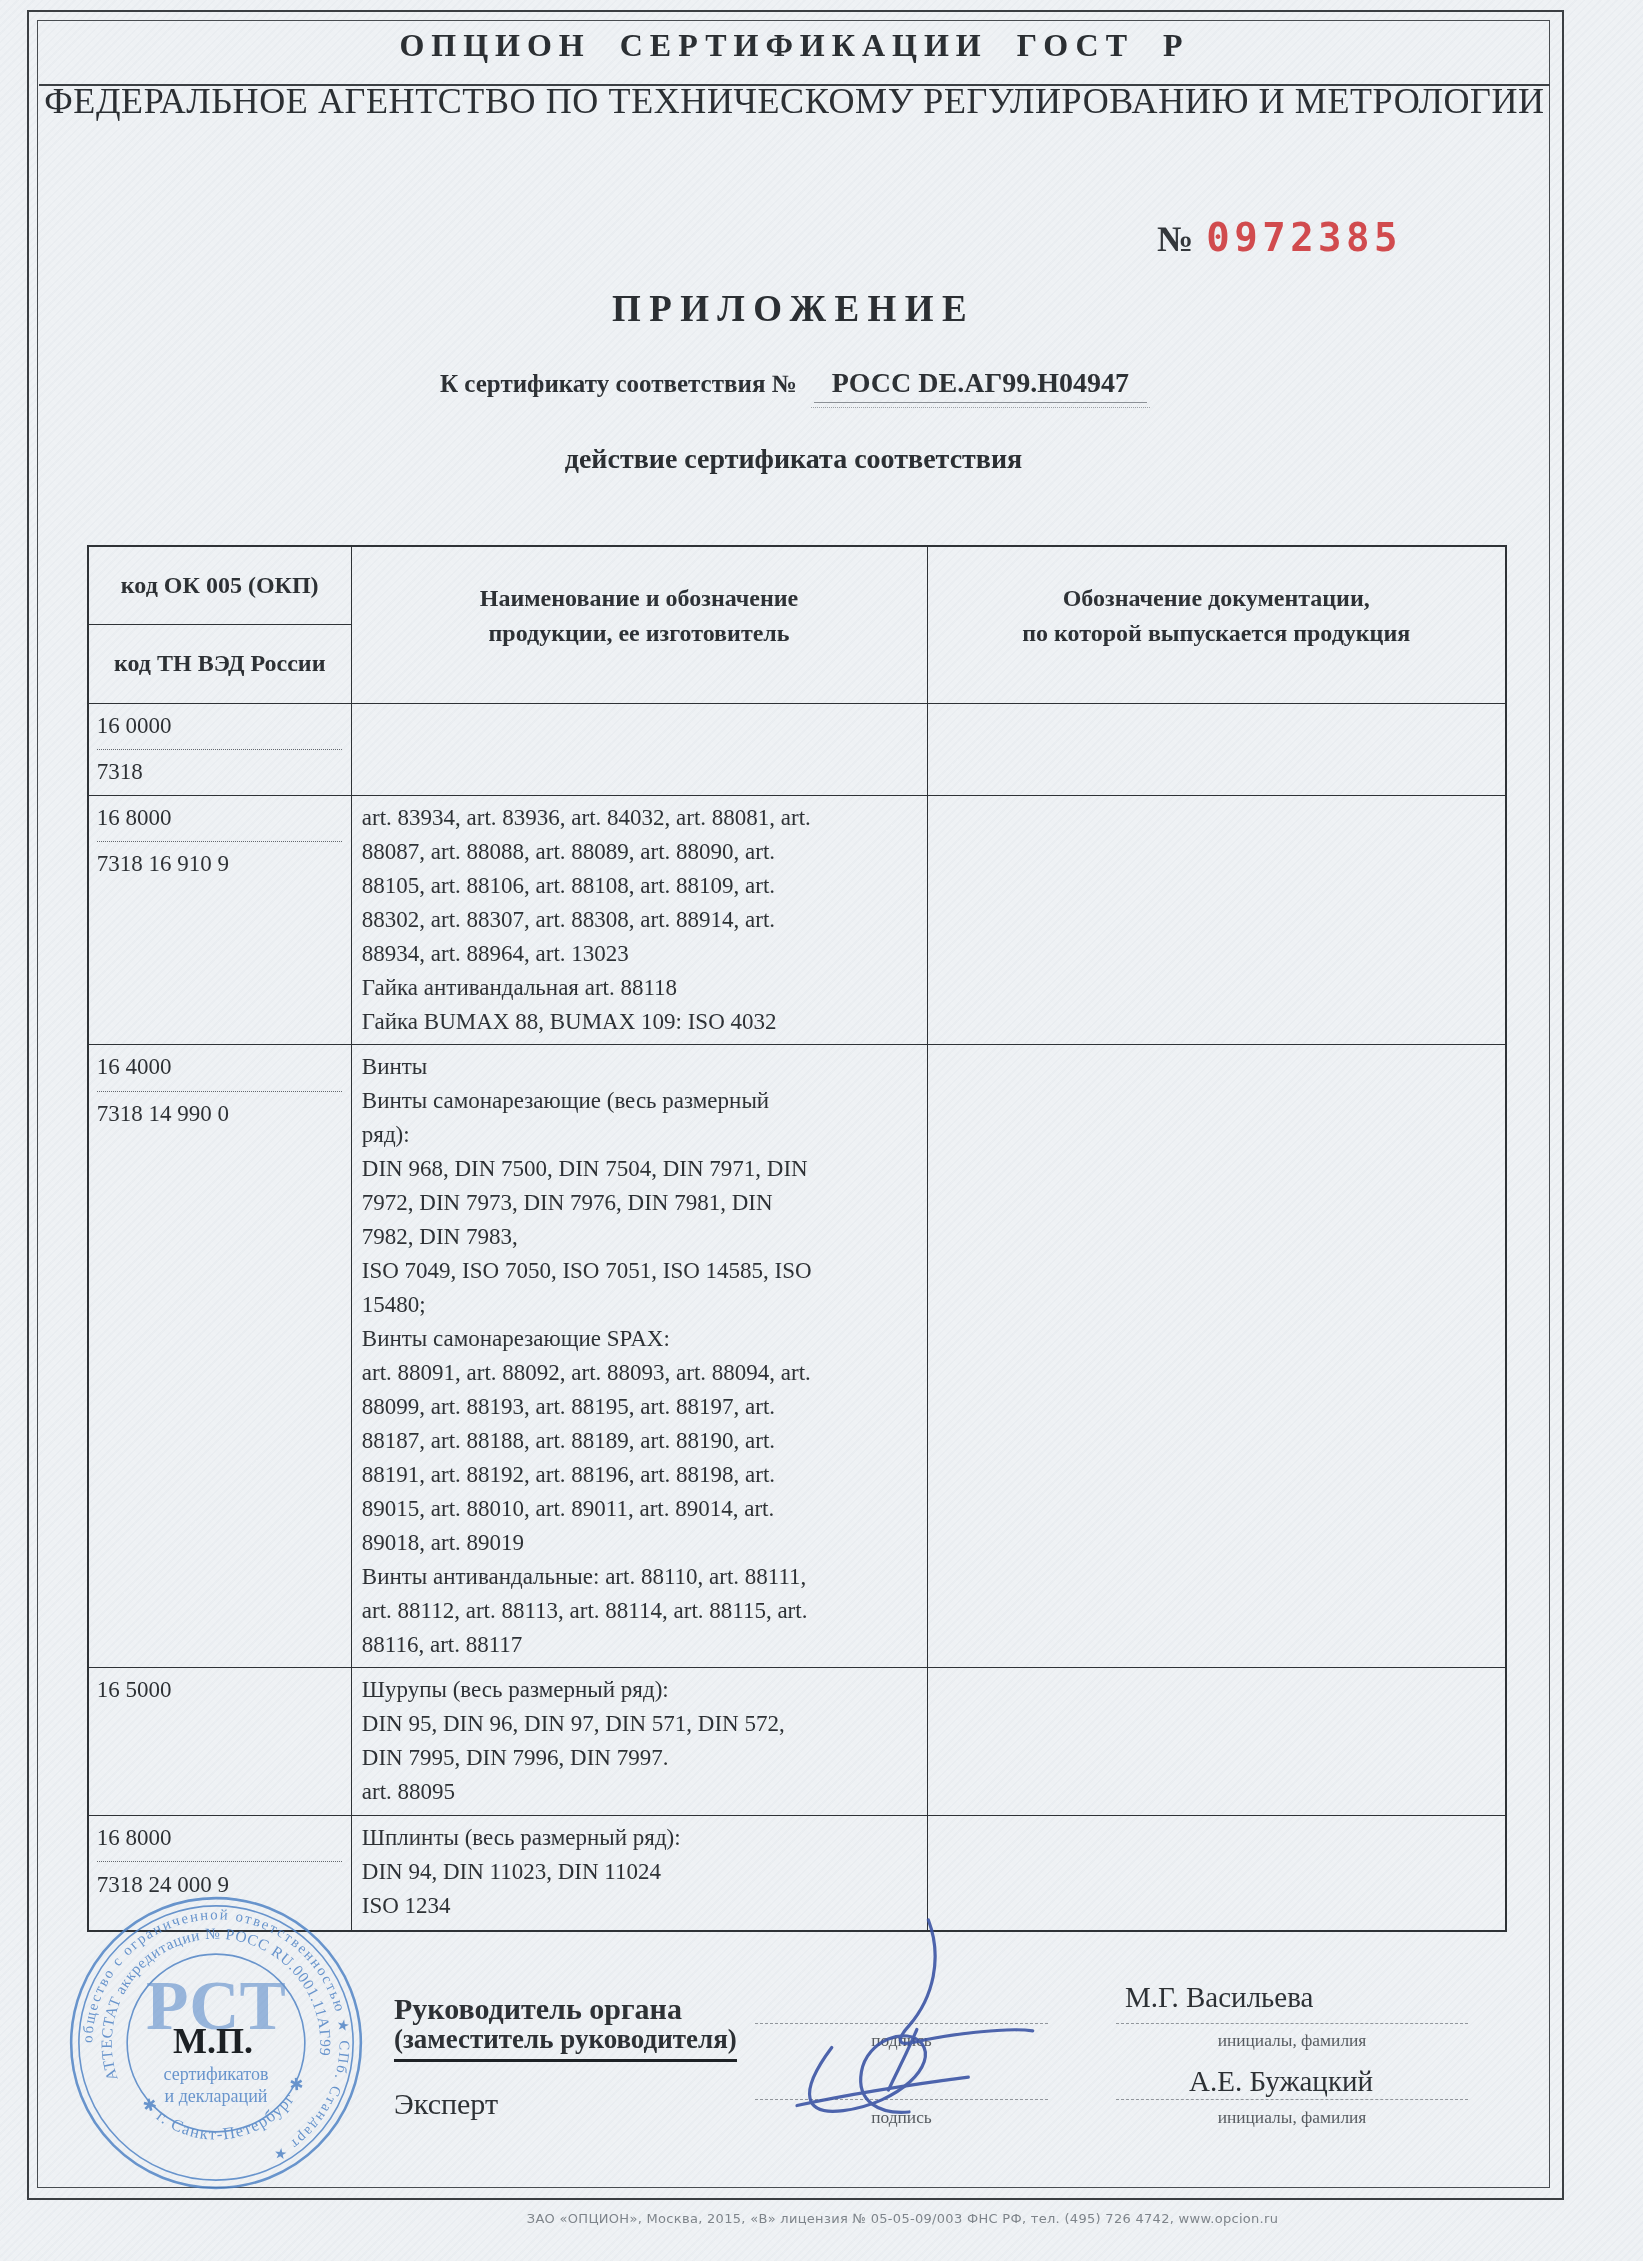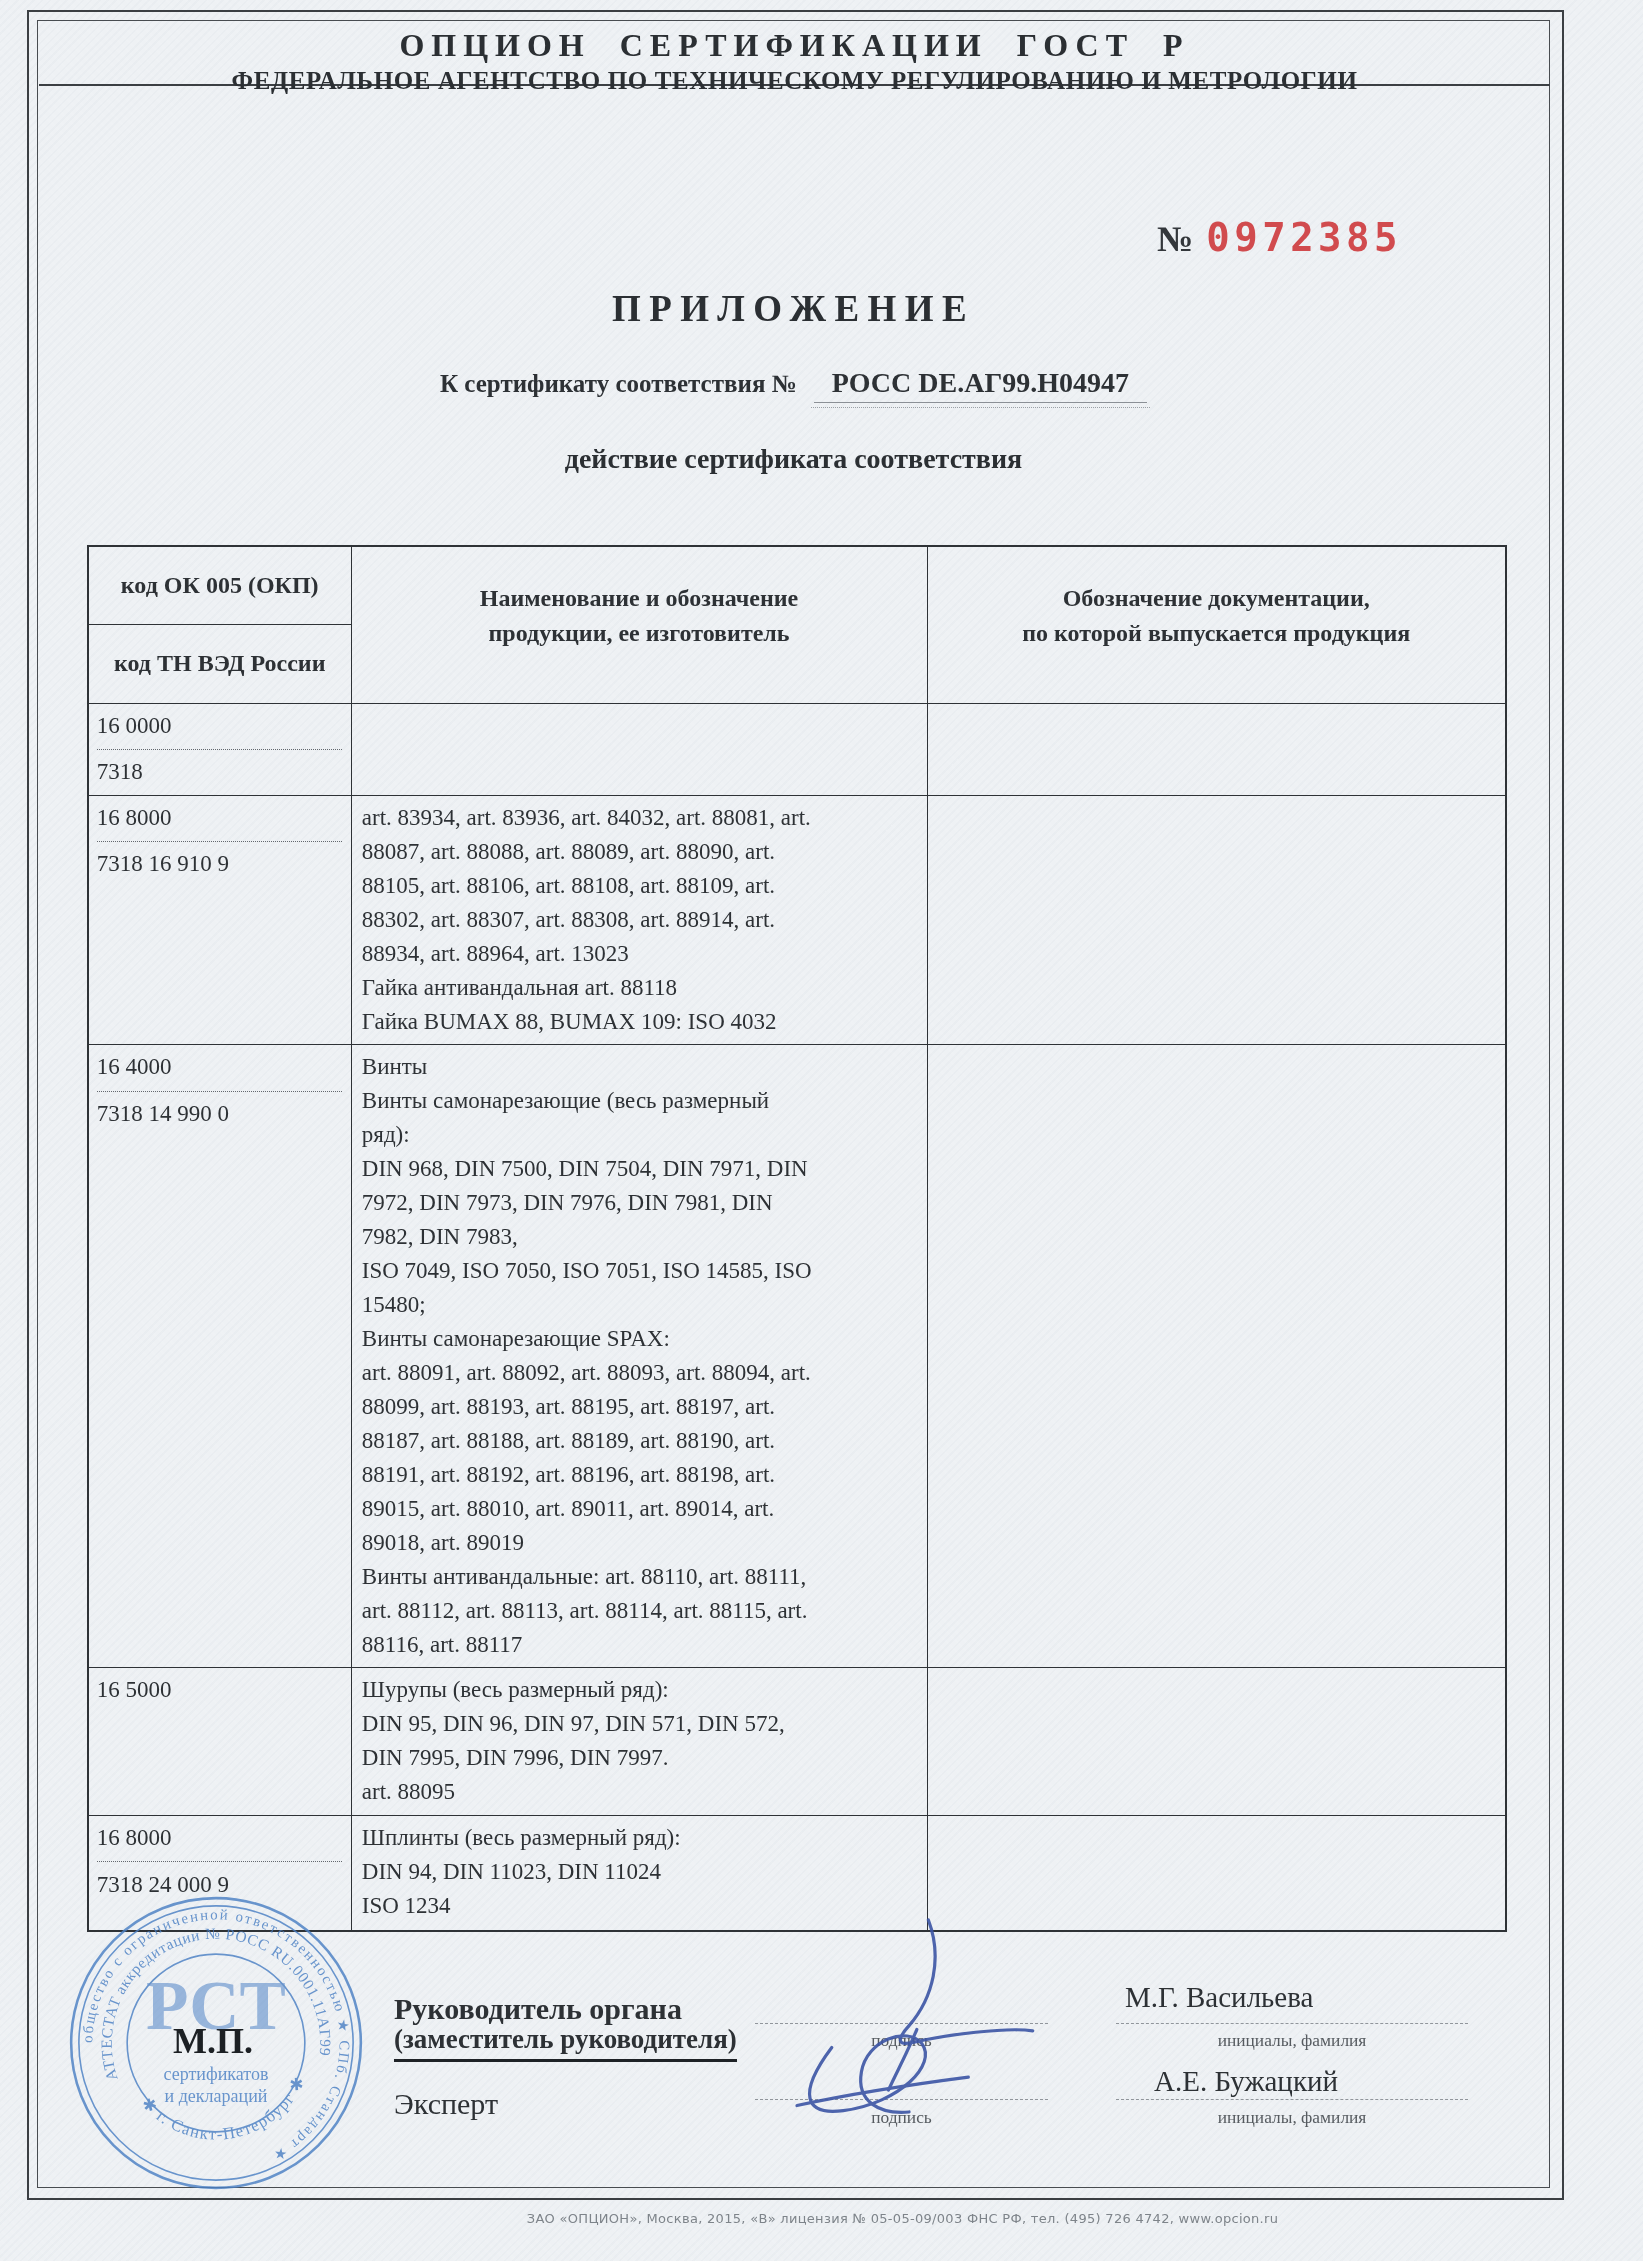--- a/index.html
+++ b/index.html
@@ -11,21 +11,21 @@
       repeating-linear-gradient(45deg, rgba(255,255,255,0.06) 0 2.6px, rgba(0,0,0,0) 2.6px 7px);
     font-family:"Liberation Serif","DejaVu Serif",serif;color:#2d3135;
   }
   .abs{position:absolute;}
   
   .frame-outer{left:27px;top:10.3px;width:1533px;height:2186px;border:2.6px solid #3b3f43;}
   .frame-inner{left:37px;top:20px;width:1511px;height:2166px;border:1.9px solid #484c50;}
   
   .masthead{left:39px;top:22px;width:1511px;height:62px;border-bottom:2.6px solid #3b3f43;text-align:center;}
   .mast-line1{margin-top:5.2px;font-size:32px;font-weight:bold;letter-spacing:7px;word-spacing:14px;color:#2b2f33;}
-  .mast-line2{margin-top:3px;font-size:25px;font-weight:bold;letter-spacing:0.6px;color:#2b2f33;}
+  .mast-line2{margin-top:16px;font-size:36px;font-weight:normal;letter-spacing:0.6px;color:#2b2f33;}
   
   .cert-no{left:1157px;top:218px;display:flex;align-items:flex-start;}
   .cert-no .nosign{font-size:36px;font-weight:bold;color:#33373b;}
   .cert-no .digits{margin-left:13px;margin-top:-2.6px;font-family:"DejaVu Sans Mono",monospace;font-size:39px;font-weight:600;letter-spacing:4.5px;color:#d14b4e;}
   
   .app-title{left:0;top:287px;width:1587px;text-align:center;font-size:37px;font-weight:bold;letter-spacing:8.4px;color:#2b2f33;}
   .subtitle{left:0;top:367px;width:1587px;display:flex;justify-content:center;align-items:baseline;}
   .subtitle .lbl{font-size:25px;font-weight:bold;}
   .subtitle .val{font-size:28px;font-weight:bold;margin-left:17px;padding:0 18px 3.2px 18px;border-bottom:1.3px solid #8b9096;position:relative;}
   .subtitle .val::after{content:"";position:absolute;left:-2.6px;right:-2.6px;bottom:-5.8px;border-bottom:1.9px dotted #9aa0a6;}
@@ -56,21 +56,21 @@
   .sigline1{left:755px;top:2023px;width:293px;}
   .nameline1{left:1116px;top:2023px;width:352px;}
   .sigline2{left:755px;top:2099px;width:293px;}
   .nameline2{left:1116px;top:2099px;width:352px;}
   .small-label{font-size:17.4px;color:#565b60;text-align:center;}
   .siglabel1{left:755px;top:2030px;width:293px;}
   .namelabel1{left:1116px;top:2030px;width:352px;}
   .siglabel2{left:755px;top:2107px;width:293px;}
   .namelabel2{left:1116px;top:2107px;width:352px;}
   .name1{left:1125px;top:1981px;font-size:29px;}
-  .name2{left:1154px;top:2065px;font-size:29px;}
+  .name2{left:1189px;top:2065px;font-size:29px;}
   .mp-mark{left:173px;top:2020px;font-size:36px;font-weight:bold;color:#1c2024;z-index:5;text-align:center;}
   
   .stamp-svg{left:66px;top:1893px;z-index:4;}
   .ink-svg{left:735px;top:1902px;z-index:4;}
   
   .footer{left:435px;top:2211px;width:935px;text-align:center;font-family:"DejaVu Sans","Liberation Sans",sans-serif;font-size:13px;color:#7e848a;letter-spacing:0.3px;}
 </style>
 </head>
 <body>
 

